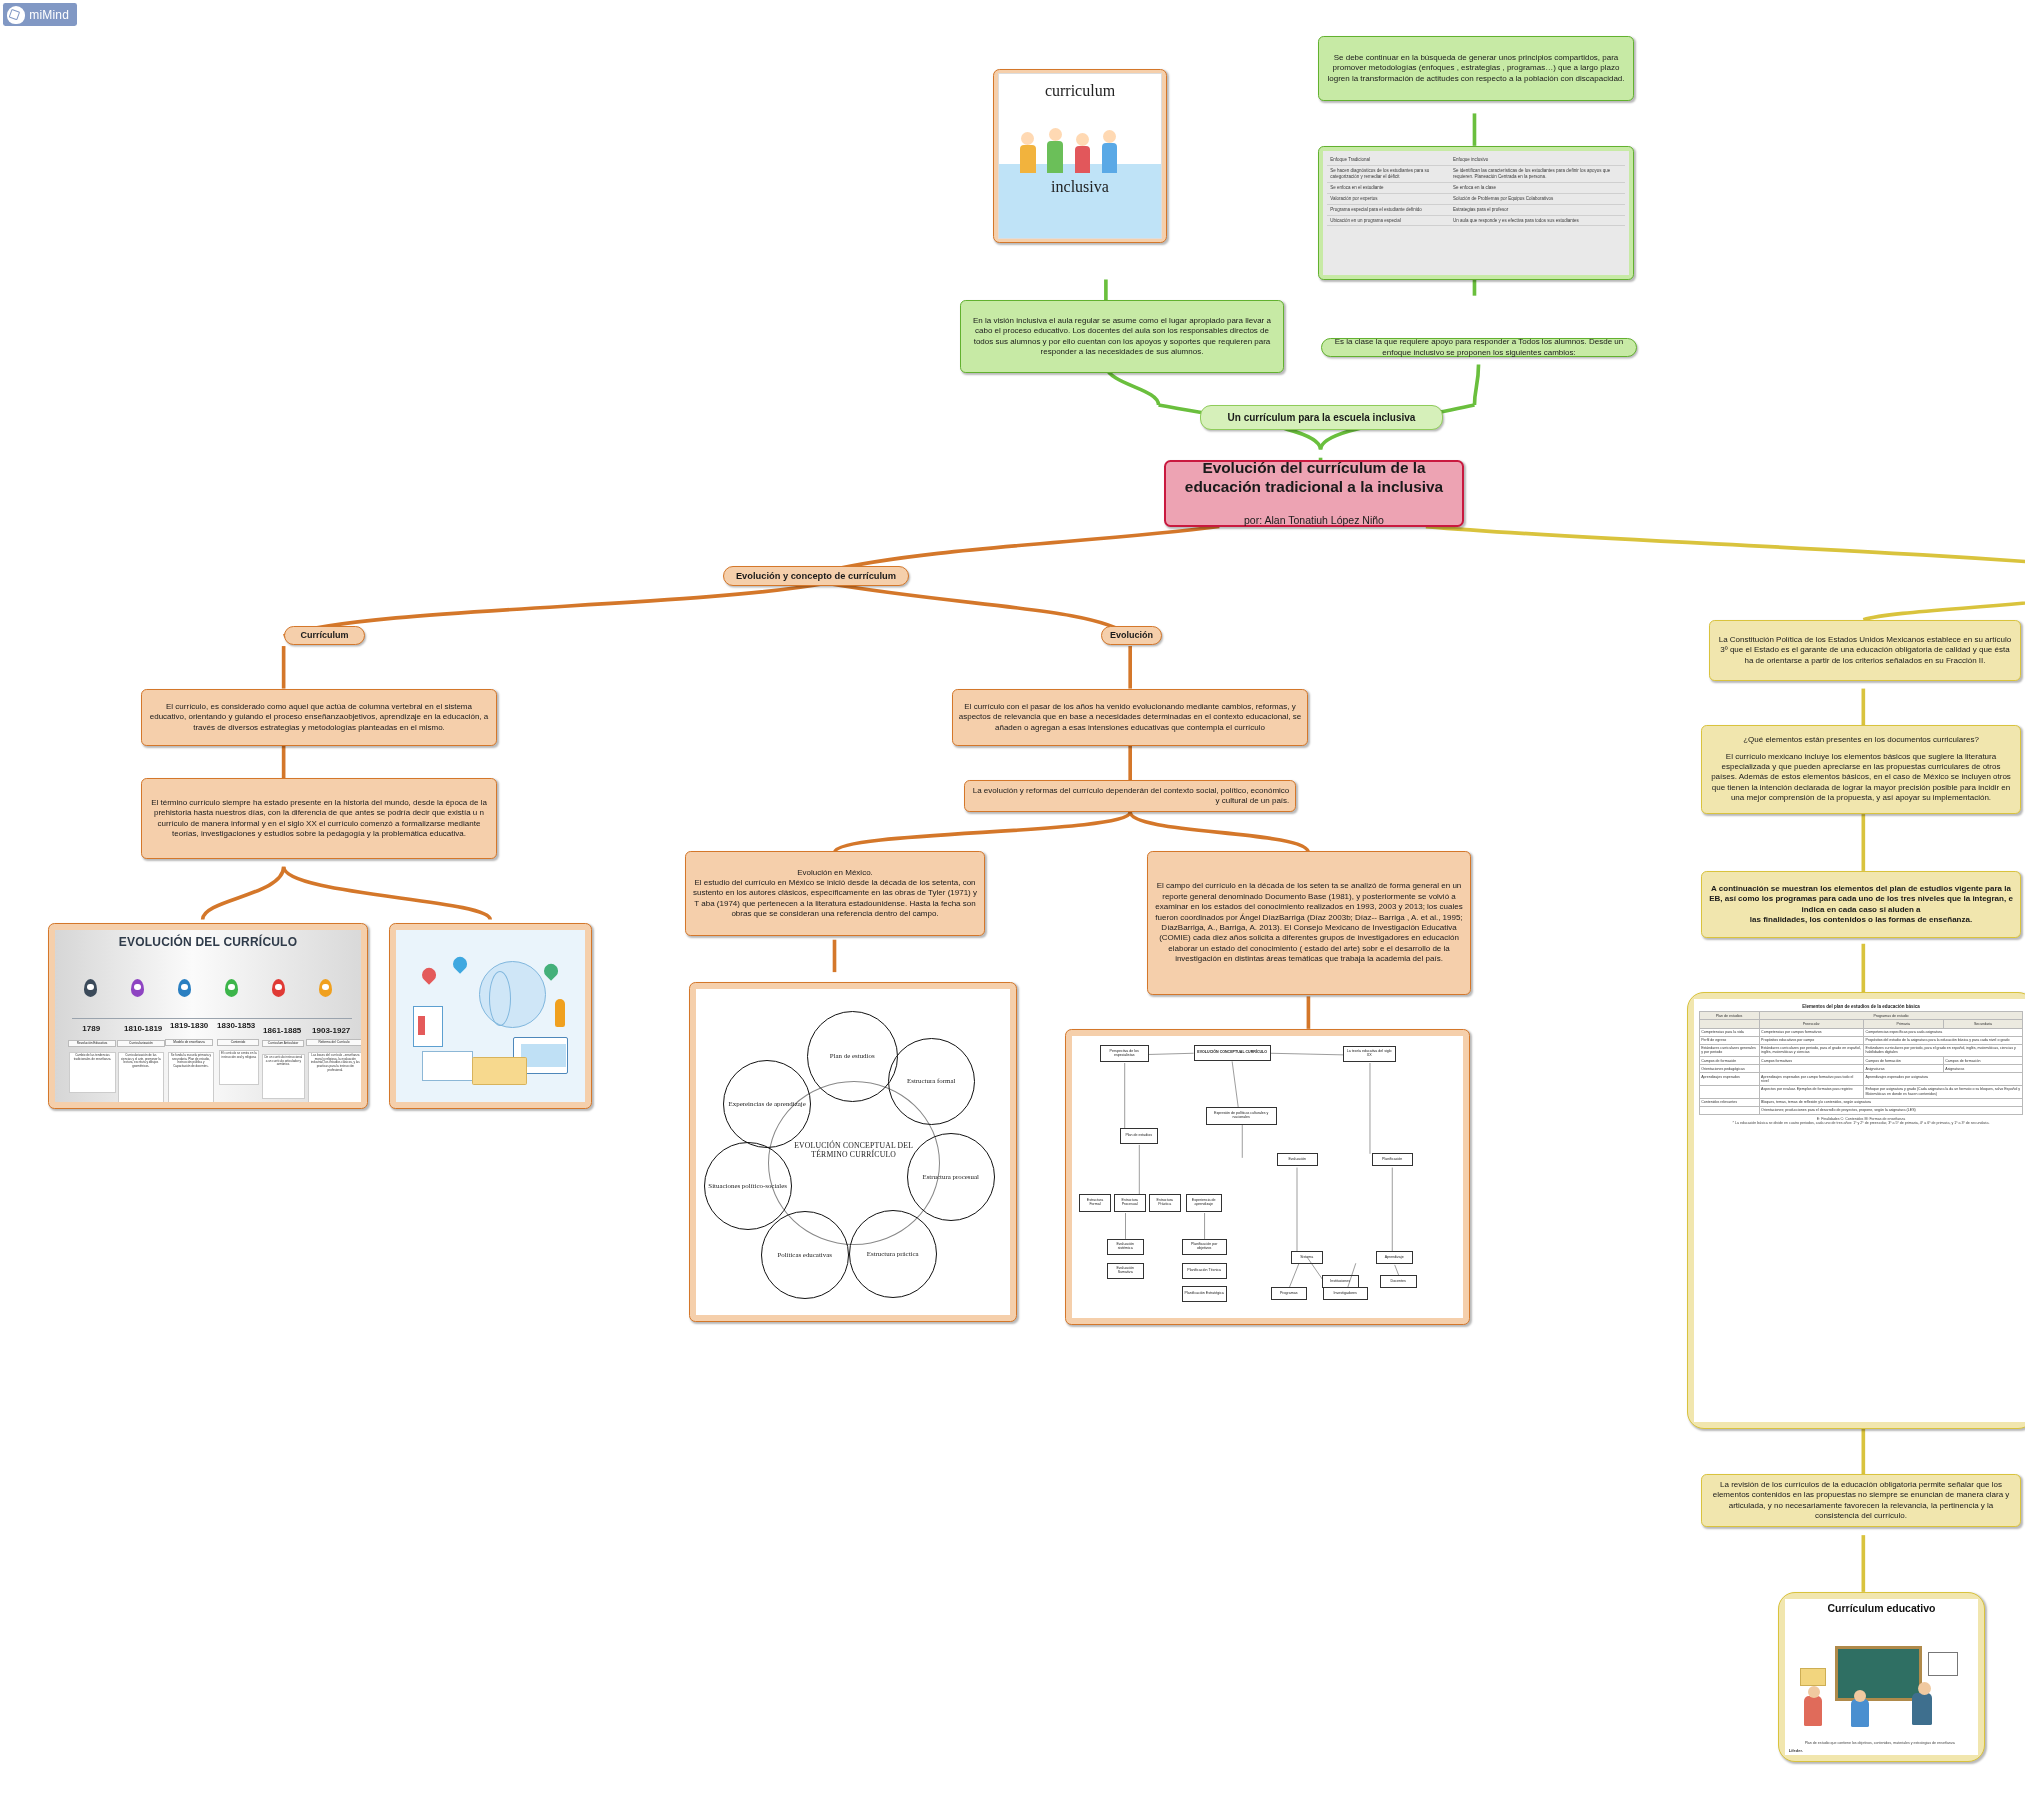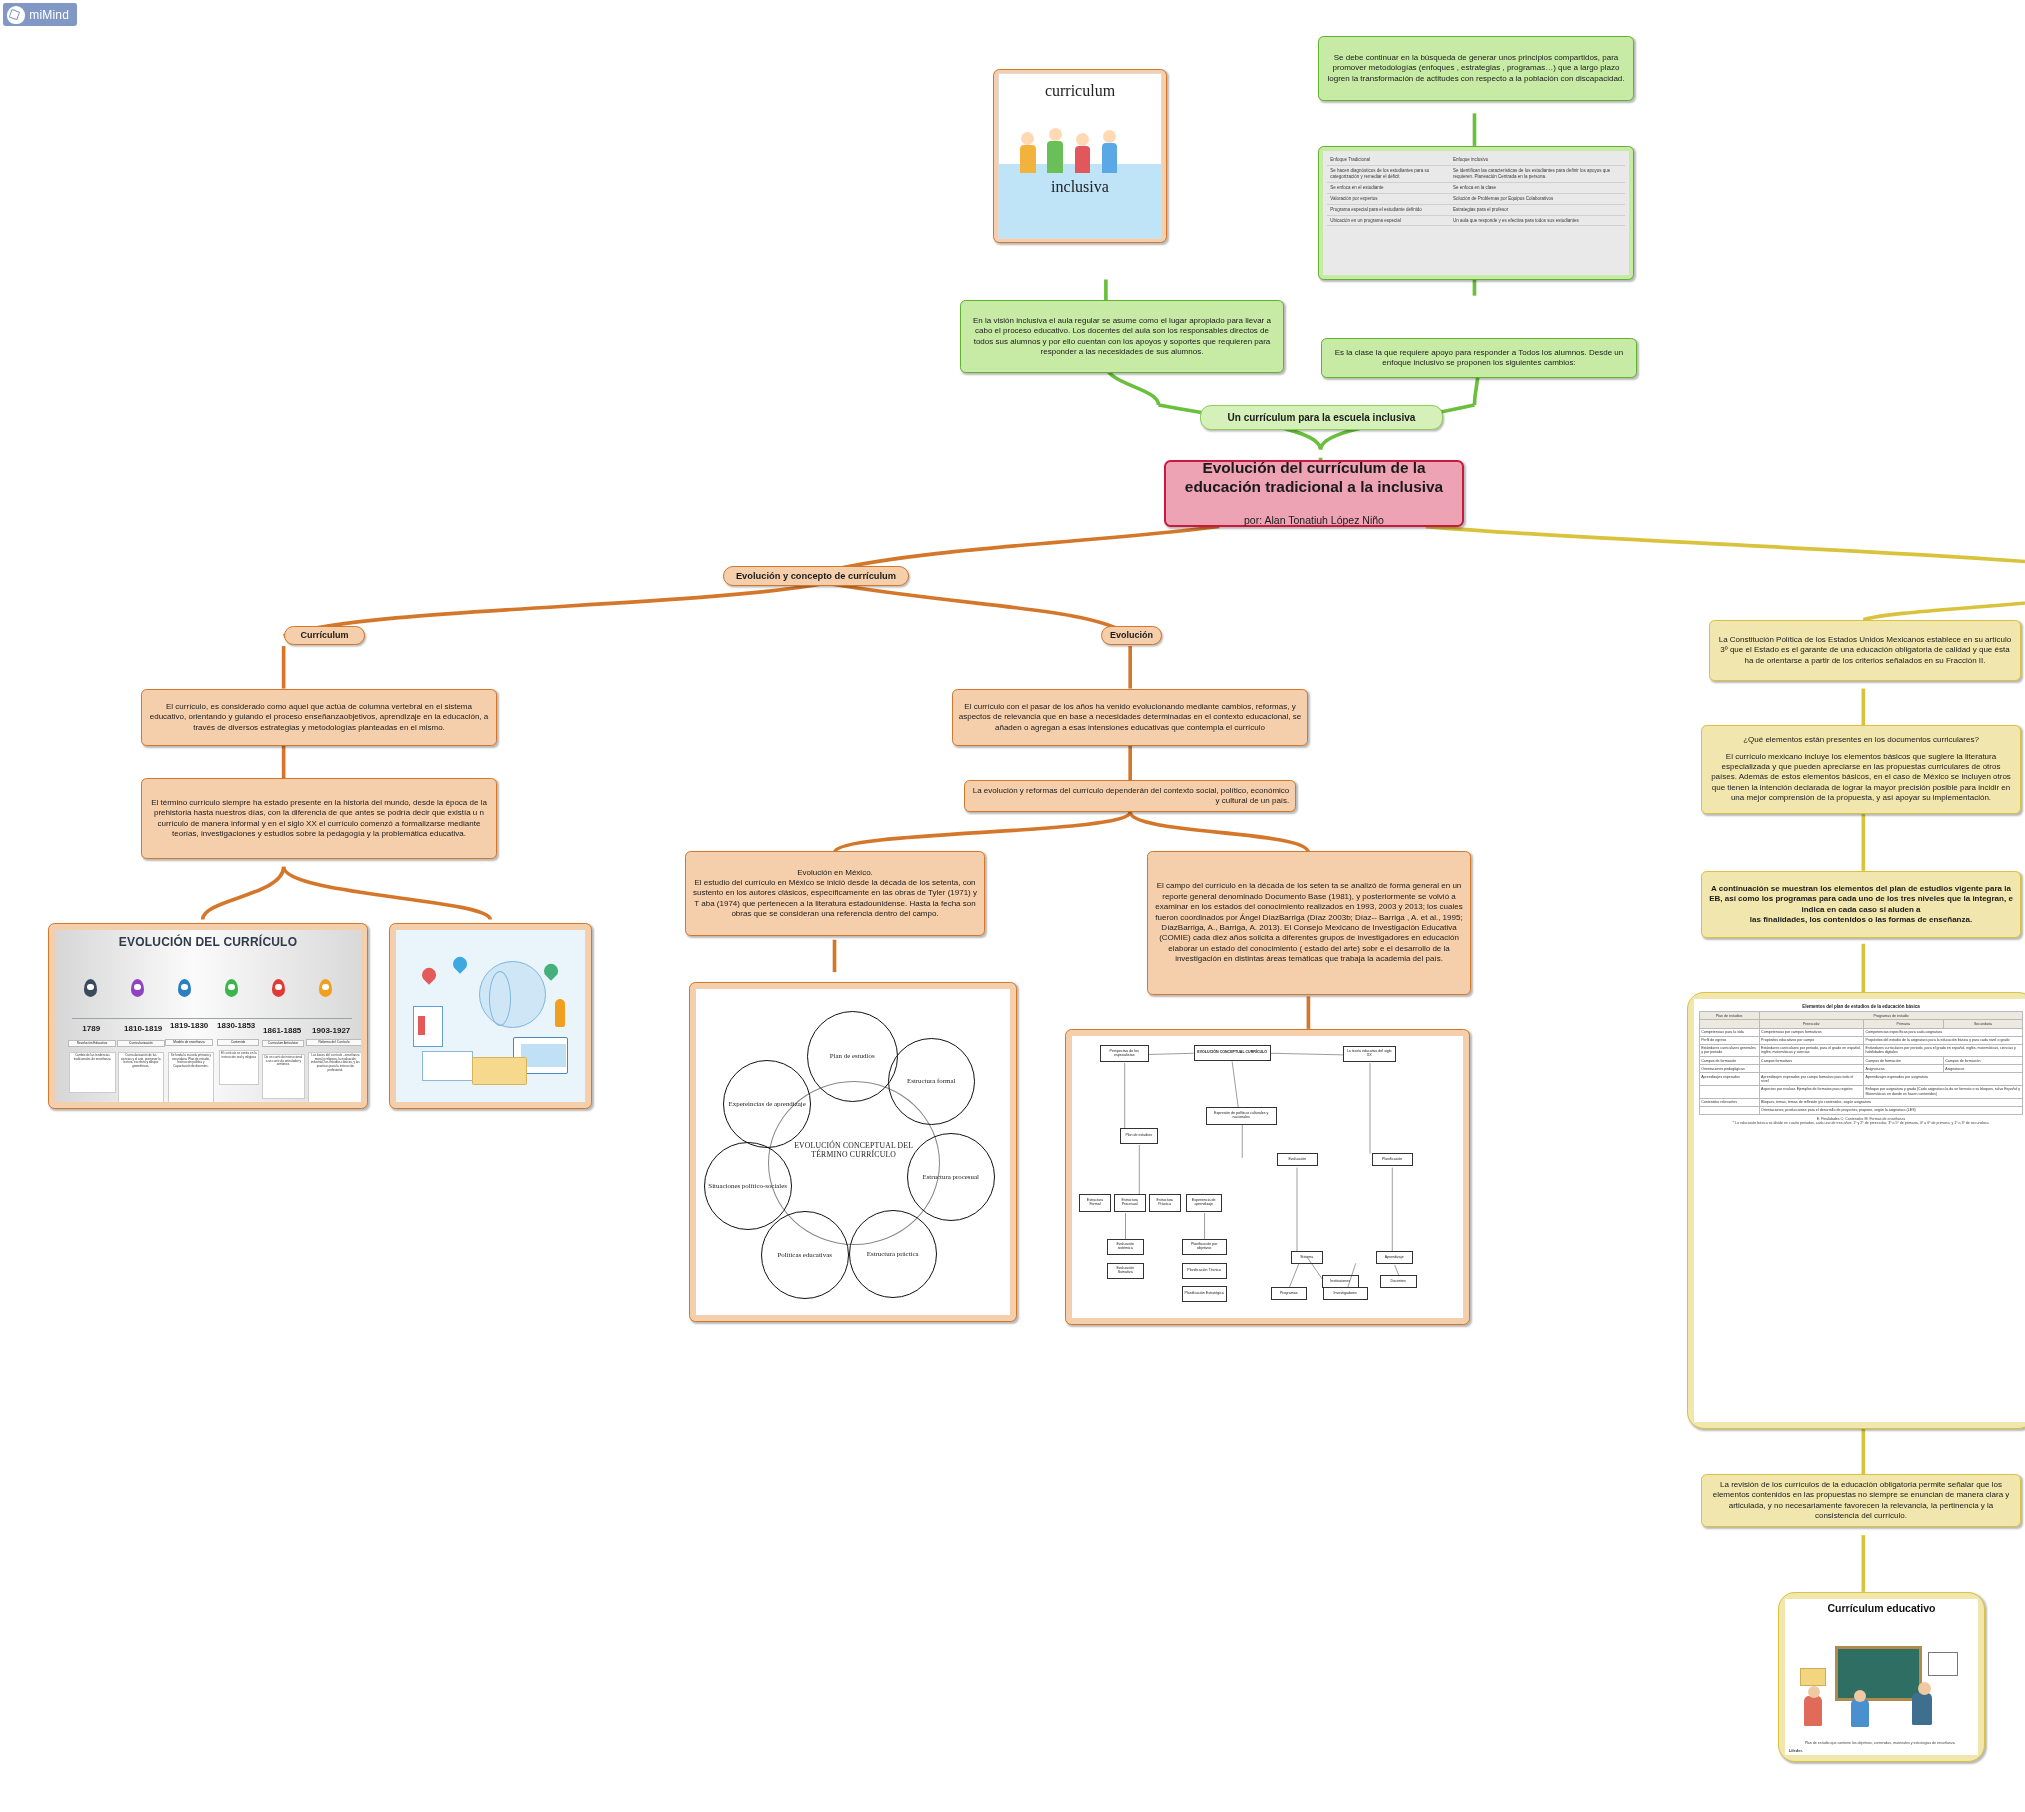--- a/index.html
+++ b/index.html
@@ -175,21 +175,21 @@
               <td>Ubicación en un programa especial</td>
               <td>Un aula que responde y es efectiva para todos sus estudiantes</td>
             </tr>
       </tbody>
         </table>
     </div>
   </div>
 
   <div class="node n-green" style="left:960px;top:300px;width:324px;height:73px;font-size:8px;">En la visión inclusiva el aula regular se asume como el lugar apropiado para llevar a cabo el proceso educativo. Los docentes del aula son los responsables directos de todos sus alumnos y por ello cuentan con los apoyos y soportes que requieren para responder a las necesidades de sus alumnos.</div>
 
-  <div class="node n-green" style="left:1321px;top:338px;width:316px;height:40px;font-size:8px;">Es la clase la que requiere apoyo para responder a Todos los alumnos. Desde un enfoque inclusivo se proponen los siguientes cambios:</div>
+  <div class="node n-green" style="left:1321px;top:338px;width:316px;height:19px;font-size:8px;border-radius:17px;">Es la clase la que requiere apoyo para responder a Todos los alumnos. Desde un enfoque inclusivo se proponen los siguientes cambios:</div>
 
   <div class="node n-green-pale n-chip" style="left:1200px;top:405px;width:243px;height:25px;font-size:10px;">Un currículum para la escuela inclusiva</div>
 
   <div class="node n-root" style="left:1164px;top:460px;width:300px;height:67px;">
     <div class="root-t1">Evolución del currículum de la educación tradicional a la inclusiva</div>
     <div class="root-t2">por: Alan Tonatiuh López Niño</div>
   </div>
 
   <div class="node n-orange n-chip" style="left:723px;top:566px;width:186px;height:20px;font-size:9.3px;">Evolución y concepto de currículum</div>
 

